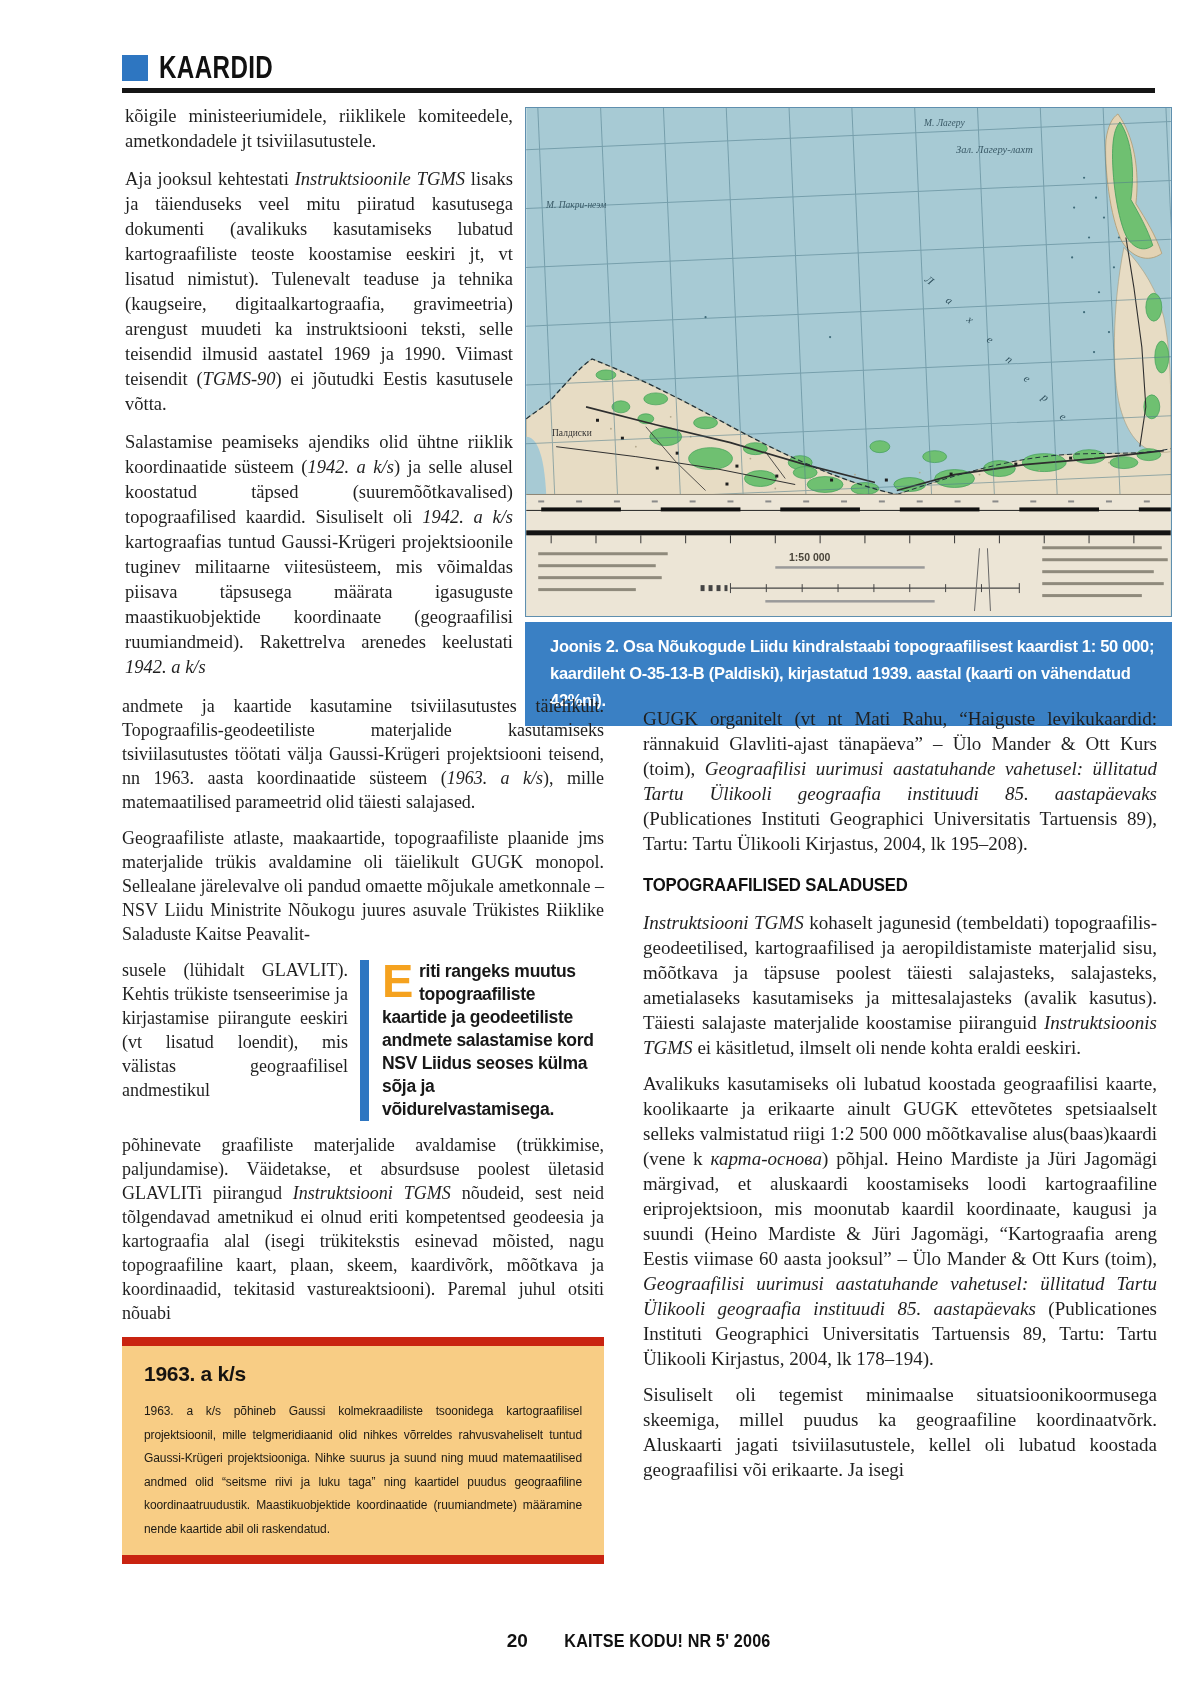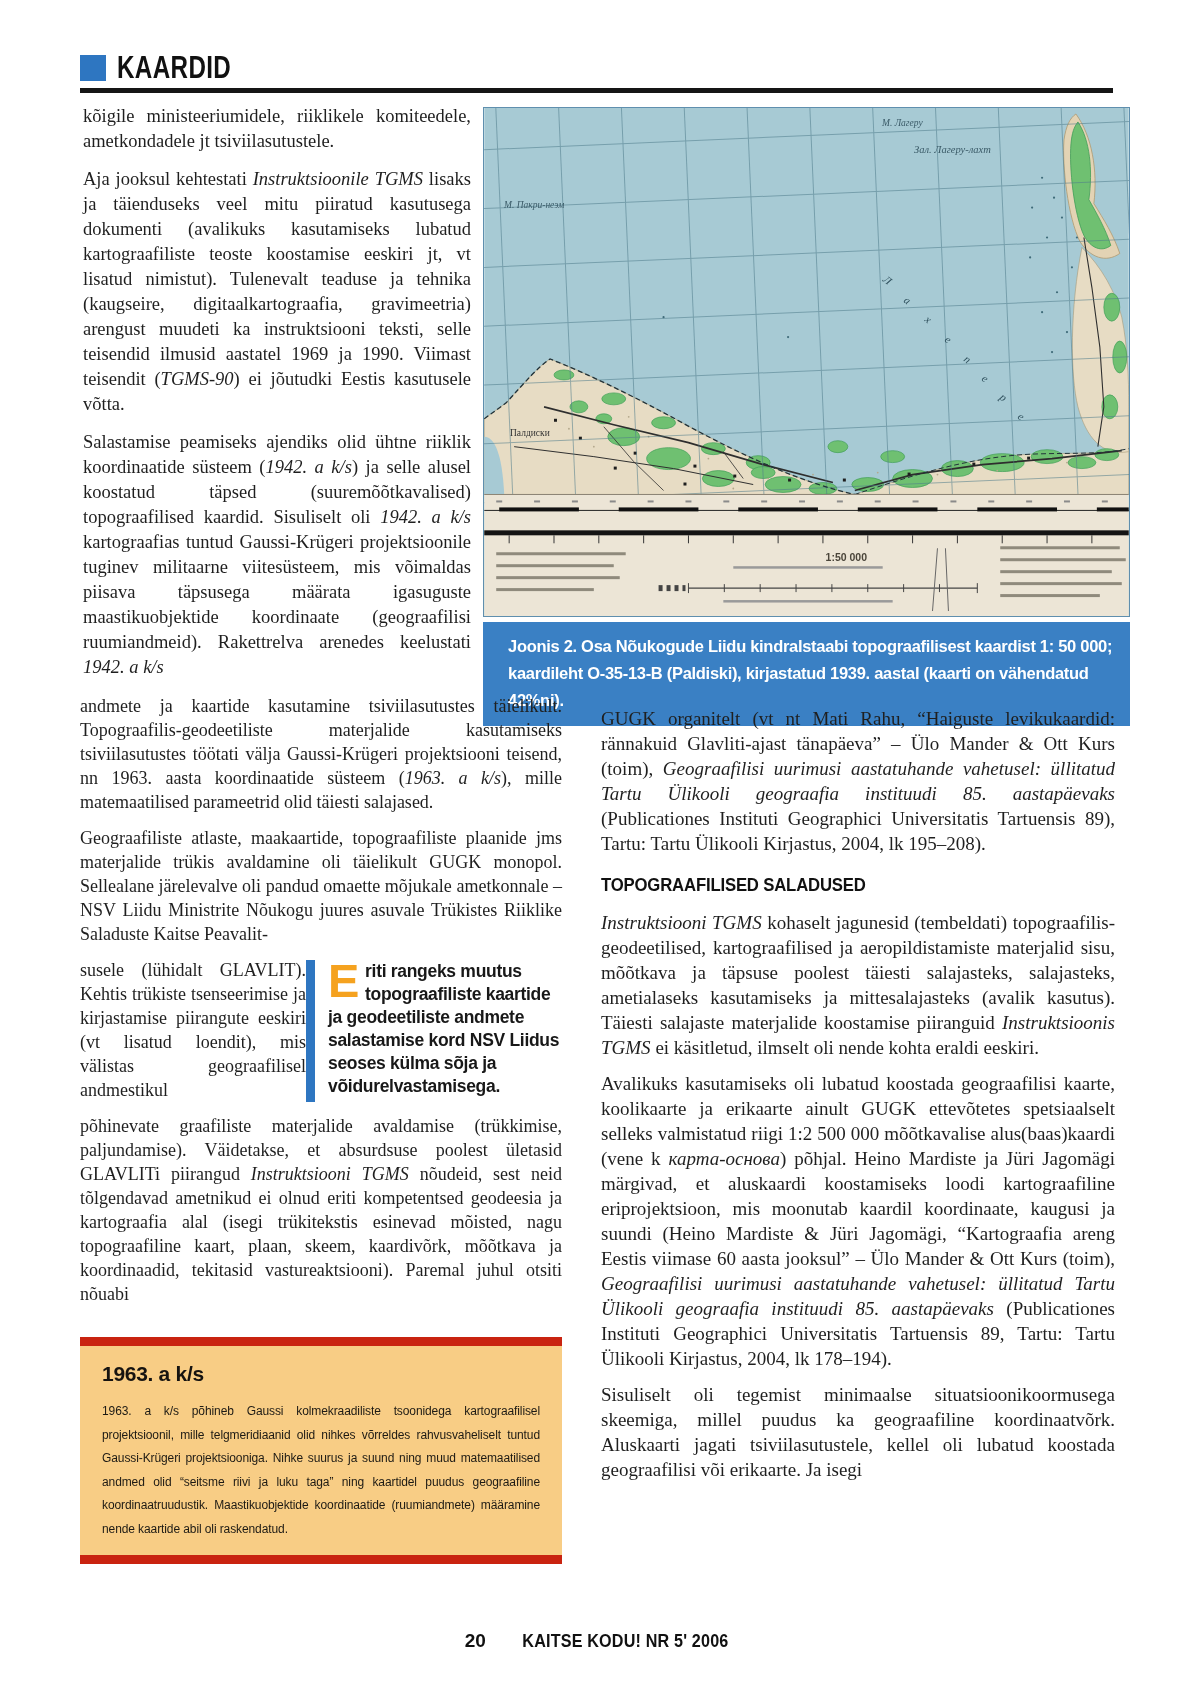--- a/index.html
+++ b/index.html
@@ -1,17 +1,17 @@
 <!DOCTYPE html>
 <html lang="et"><head>
 <meta charset="utf-8">
 <style>
   html,body{margin:0;padding:0;background:#ffffff;}
   .page{position:relative;width:1150px;height:1682px;background:#ffffff;overflow:hidden;
-        font-family:"Liberation Serif",serif;color:#1f1f1f;}
+        font-family:"Liberation Serif",serif;color:#1f1f1f;margin-left:42px;}
   em{font-style:italic;}
 
   
   .kicker-row{position:absolute;left:80px;top:50px;display:flex;align-items:center;gap:11px;}
   .kicker-square{width:26px;height:26px;background:#2e76c1;}
   .kicker-title{font-family:"Liberation Sans",sans-serif;font-weight:800;font-size:31px;
                 letter-spacing:0.5px;transform:scaleX(.78);transform-origin:left center;color:#111;}
   .header-rule{position:absolute;left:80px;top:88px;width:1033px;height:5px;background:#151515;}
 
   
@@ -30,28 +30,28 @@
            color:#111;margin:16px 0 13px 0;text-align:left;}
 
   
   .figure{position:absolute;left:483px;top:107px;width:647px;}
   .map-wrap{position:relative;width:647px;height:510px;border:1px solid #5f8fae;box-sizing:border-box;}
   .map-wrap svg{display:block;}
   .map-label{position:absolute;font-family:"Liberation Serif",serif;font-style:italic;
              color:#3a5a67;white-space:nowrap;}
   .bay-letter{position:absolute;font-family:"Liberation Serif",serif;font-style:italic;
               font-size:11px;color:#2f505d;}
-  .scale-label{position:absolute;left:263px;top:443px;width:120px;text-align:right;
+  .scale-label{position:absolute;left:263px;top:443px;width:120px;text-align:left;
                font-family:"Liberation Sans",sans-serif;font-size:10.5px;font-weight:bold;color:#4a453a;}
   .figure-caption{margin-top:5px;background:#3a80c4;color:#ffffff;padding:11px 15px 12px 25px;
                   font-family:"Liberation Sans",sans-serif;font-weight:700;font-size:16.5px;
                   line-height:27px;letter-spacing:-0.3px;}
 
   
-  .gl-row{display:flex;margin:0 0 12px 0;}
+  .gl-row{display:flex;gap:12px;margin:0 0 12px 0;}
   .gl-text{width:226px;text-align:justify;}
   .pullquote{flex:1;display:flex;margin-top:2px;}
   .pq-bar{width:9px;background:#2e76c1;flex:none;}
   .pq-body{margin-left:13px;font-family:"Liberation Sans",sans-serif;font-weight:700;
            font-size:17.5px;line-height:23px;letter-spacing:-0.3px;color:#181818;text-align:left;}
   .pq-drop{float:left;font-family:"Liberation Sans",sans-serif;font-weight:800;font-size:47px;
            line-height:38px;color:#f5a21f;margin:2px 6px 0 0;}
 
   
   .infobox{position:absolute;left:80px;top:1337px;width:482px;font-family:"Liberation Sans",sans-serif;}

